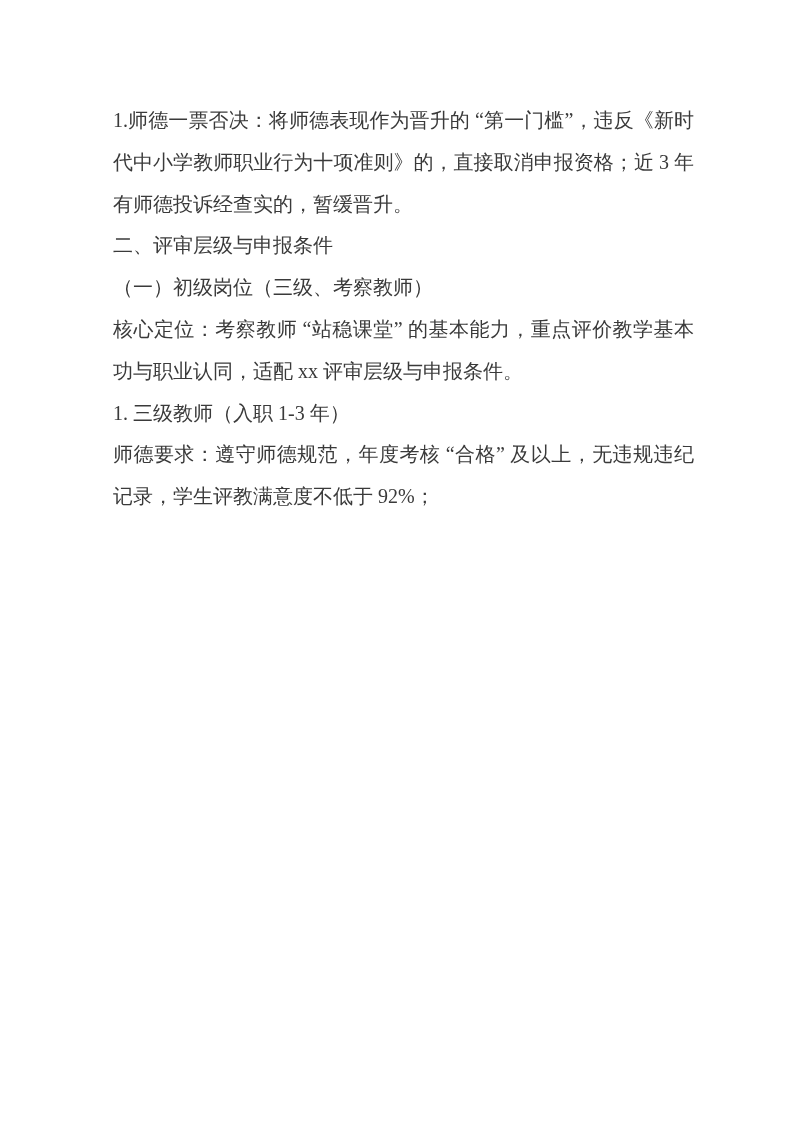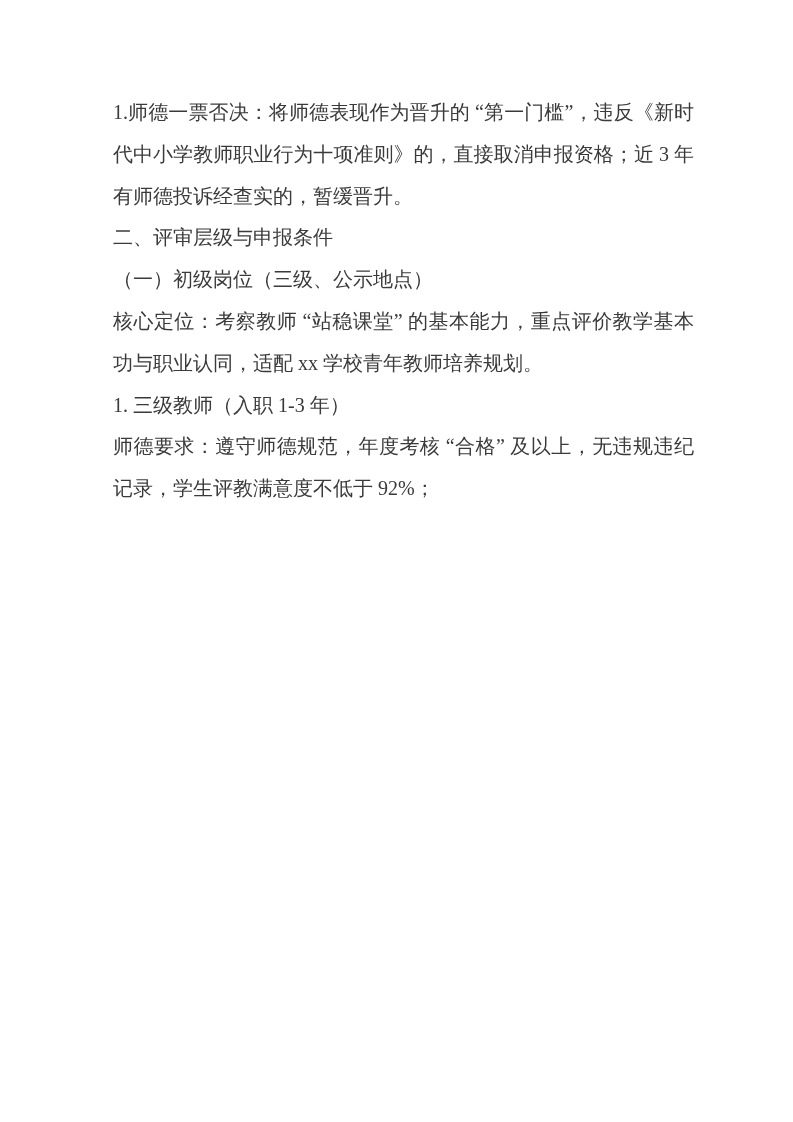--- a/index.html
+++ b/index.html
@@ -6,21 +6,21 @@
     margin: 0;
     padding: 0;
     background: #ffffff;
   }
   .page {
     position: relative;
     width: 793px;
     height: 811px;
     background: #ffffff;
     overflow: hidden;
-    margin: 0 auto;
+    margin: 8px auto;
   }
   .doc-content {
     position: absolute;
     left: 113px;
     top: 92px;
     width: 581px;
     font-family: "Liberation Serif", "DejaVu Serif", serif;
     font-size: 20px;
     line-height: 41.8px;
     color: #3a3a3a;
@@ -32,18 +32,18 @@
     word-break: break-all;
   }
 </style>
 </head>
 <body>
 
 <div class="page">
   <div class="doc-content">
       <p>1.师德一票否决：将师德表现作为晋升的 “第一门槛”，违反《新时代中小学教师职业行为十项准则》的，直接取消申报资格；近 3 年有师德投诉经查实的，暂缓晋升。</p>
       <p>二、评审层级与申报条件</p>
-      <p>（一）初级岗位（三级、公示地点）</p>
-      <p>核心定位：考察教师 “站稳课堂” 的基本能力，重点评价教学基本功与职业认同，适配 xx 学校青年教师培养规划。</p>
+      <p>（一）初级岗位（三级、考察教师）</p>
+      <p>核心定位：考察教师 “站稳课堂” 的基本能力，重点评价教学基本功与职业认同，适配 xx 评审层级与申报条件。</p>
       <p>1. 三级教师（入职 1-3 年）</p>
       <p>师德要求：遵守师德规范，年度考核 “合格” 及以上，无违规违纪记录，学生评教满意度不低于 92%；</p>
     </div>
 </div>
 
 </body></html>

